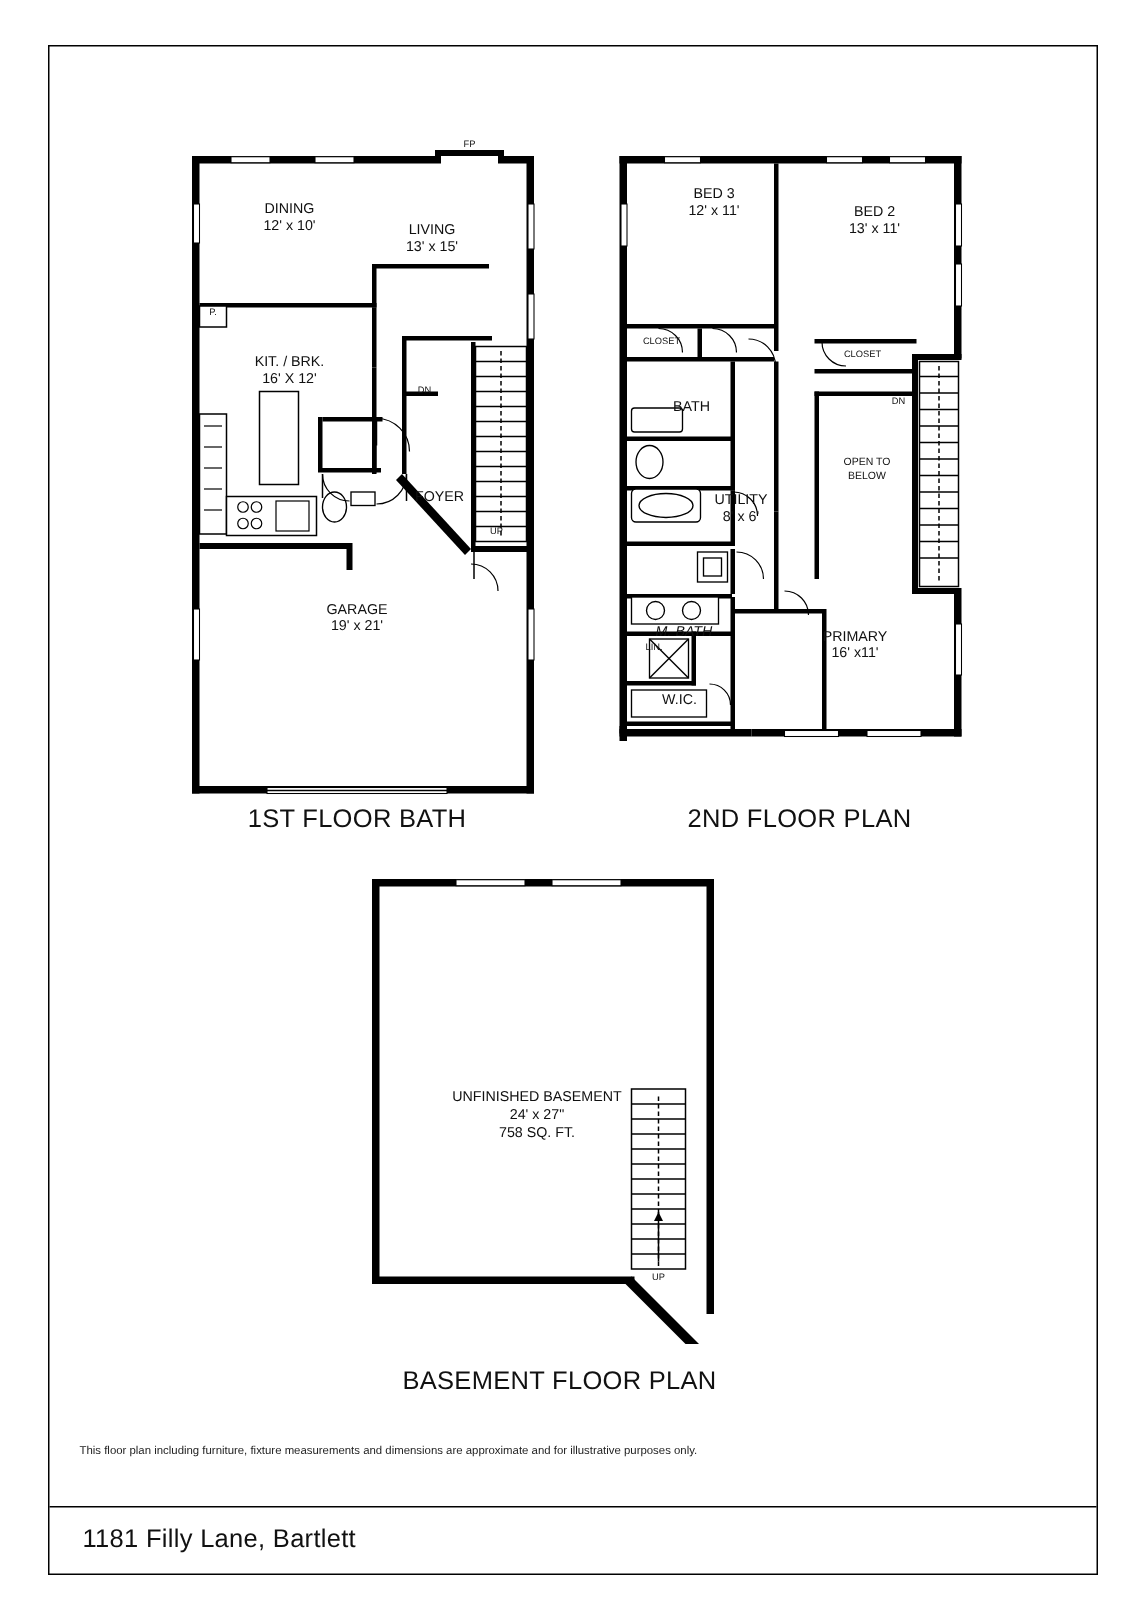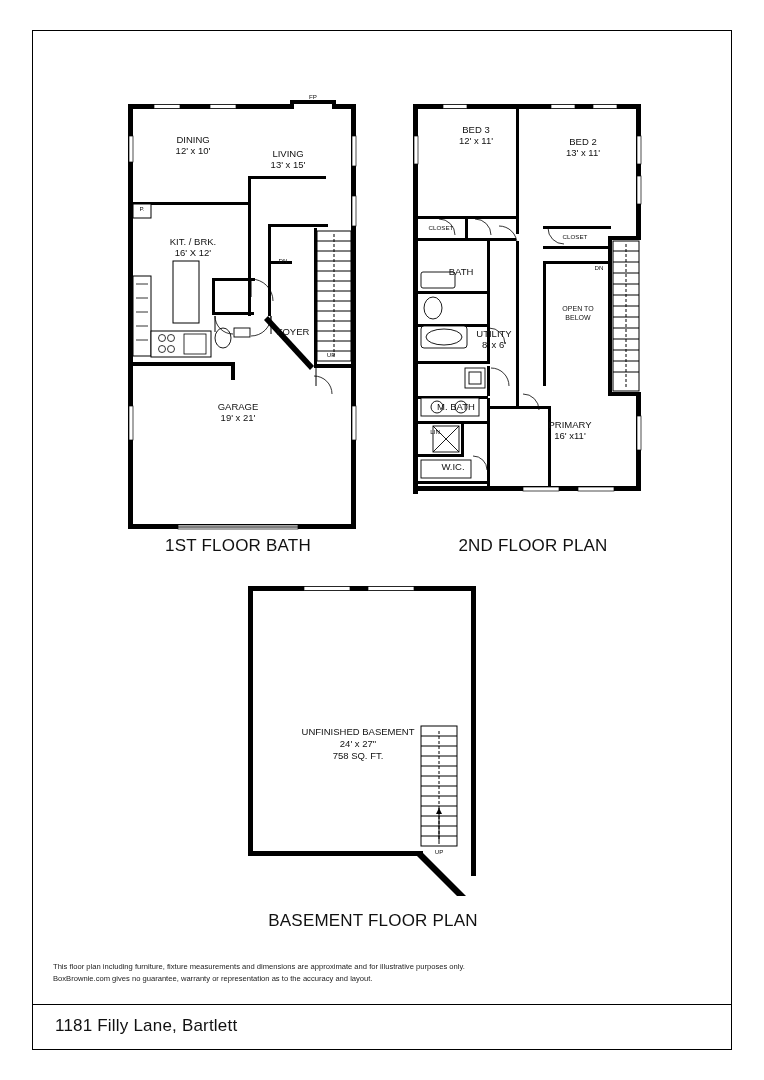--- a/index.html
+++ b/index.html
@@ -369,21 +369,21 @@
       <span class="nm">BED 2</span>
       <span class="dim">13' x 11'</span>
     </div>
     <div class="room-label" style="left:28px; top:190px; width:60px;">
       <span class="nm">BATH</span>
     </div>
     <div class="room-label" style="left:18px; top:252px; width:66px;padding-left:40px;">
       <span class="nm">UTILITY</span>
       <span class="dim">8' x 6'</span>
     </div>
-    <div class="room-label" style="left:20px; top:325px; width:66px;">
+    <div class="room-label" style="left:20px; top:340px; width:66px;font-style:italic;">
       <span class="nm">M. BATH</span>
     </div>
     <div class="room-label" style="left:20px; top:385px; width:60px;">
       <span class="nm">W.IC.</span>
     </div>
     <div class="room-label" style="left:122px; top:343px; width:90px;">
       <span class="nm">PRIMARY</span>
       <span class="dim">16' x11'</span>
     </div>
     <div class="tiny" style="left:18px; top:148px; width:40px;">
@@ -450,21 +450,20 @@
       <span>UP</span>
     </div>
   </div>
 
   <div class="plan-title" style="left:175px; top:880px; width:330px;">
     <span>BASEMENT FLOOR PLAN</span>
   </div>
 
   <div class="footer-note" style="top:930px; width:620px;">
     <div>This floor plan including furniture, fixture measurements and dimensions are approximate and for illustrative purposes only.</div>
-    <div>BoxBrownie.com gives no guarantee, warranty or representation as to the accuracy and layout.</div>
   </div>
 
   <div class="addr-divider" style="top:973px;"></div>
 
   <div class="address" style="top:985px;">
     <span>1181 Filly Lane, Bartlett</span>
   </div>
 
 </div>
 

